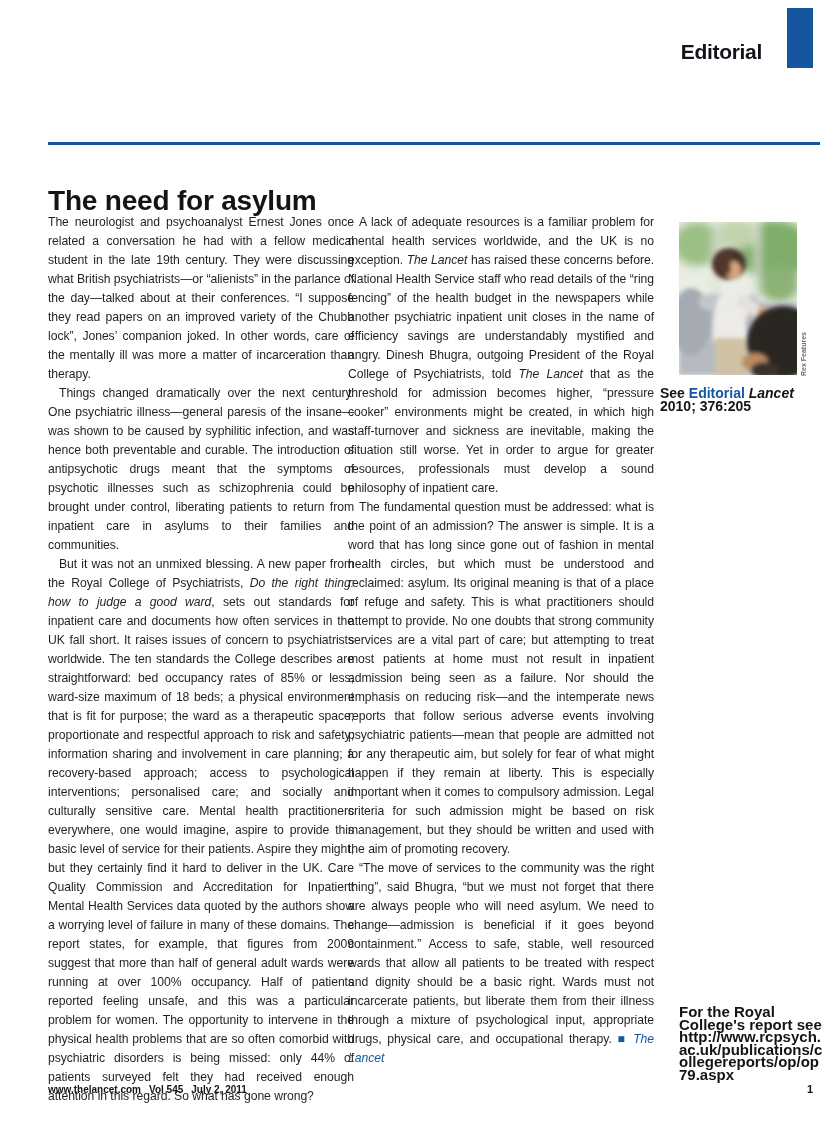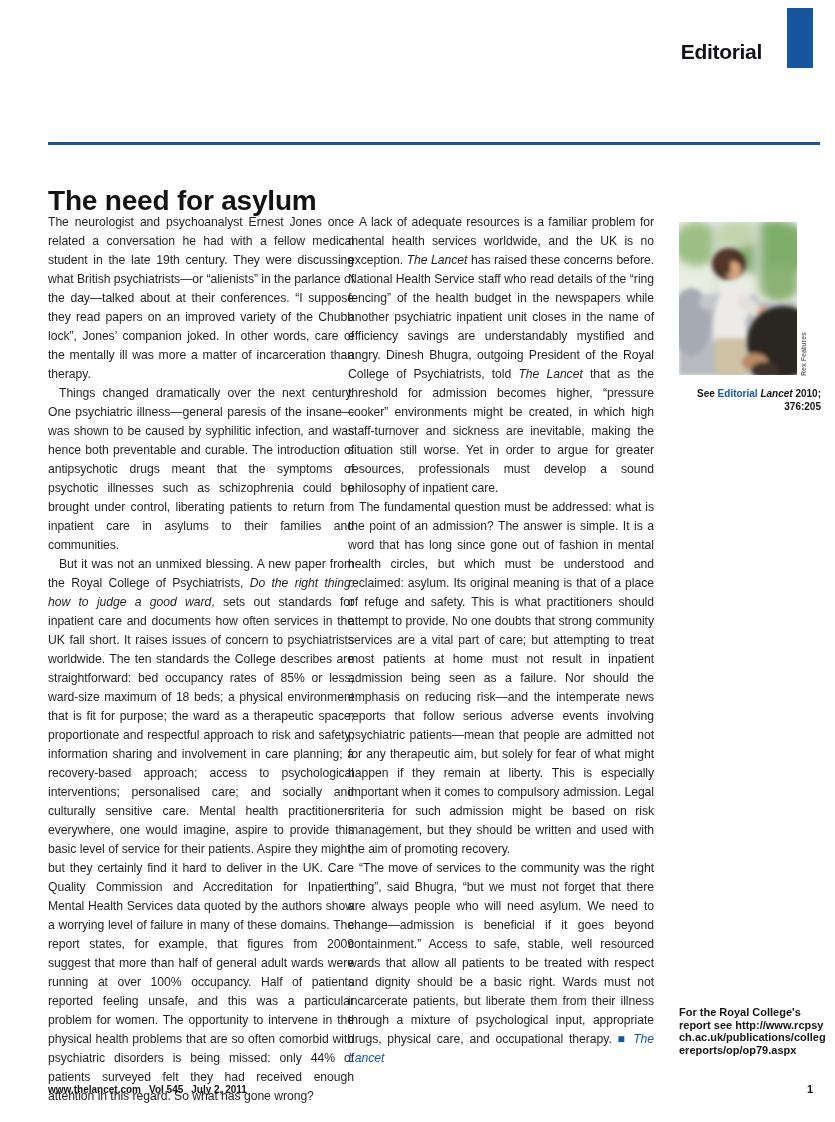--- a/index.html
+++ b/index.html
@@ -34,26 +34,26 @@
   .photo-box {
     position:absolute; left:679px; top:222px; width:118px; height:153px;
     overflow:hidden; background:#dfe6da;
   }
   .photo-box svg { display:block; }
   .photo-credit {
     position:absolute; left:800px; top:376px; transform:rotate(-90deg);
     transform-origin:0 0; font-size:7px; font-weight:bold; color:#6e6e6e; white-space:nowrap;
   }
   .see-note {
-    position:absolute; left:679px; top:387px; width:142px;
-    font-size:10px; font-weight:bold; line-height:13px; color:#141414;text-align:right;
+    position:absolute; left:660px; top:387px; width:142px;
+    font-size:14px; font-weight:bold; line-height:13px; color:#141414;
   }
   .report-note {
     position:absolute; left:679px; top:1006px; width:148px;
-    font-size:11px; font-weight:bold; line-height:12.5px; color:#141414;
+    font-size:15px; font-weight:bold; line-height:12.5px; color:#141414;
   }
   .footer-left {
     position:absolute; left:48px; top:1084px; font-size:10px; font-weight:bold; color:#141414;
   }
   .footer-left span { margin-right:8px; }
   .footer-page {
     position:absolute; right:22px; top:1083px; font-size:11px; font-weight:bold; color:#141414;
   }
 </style>
 </head>

